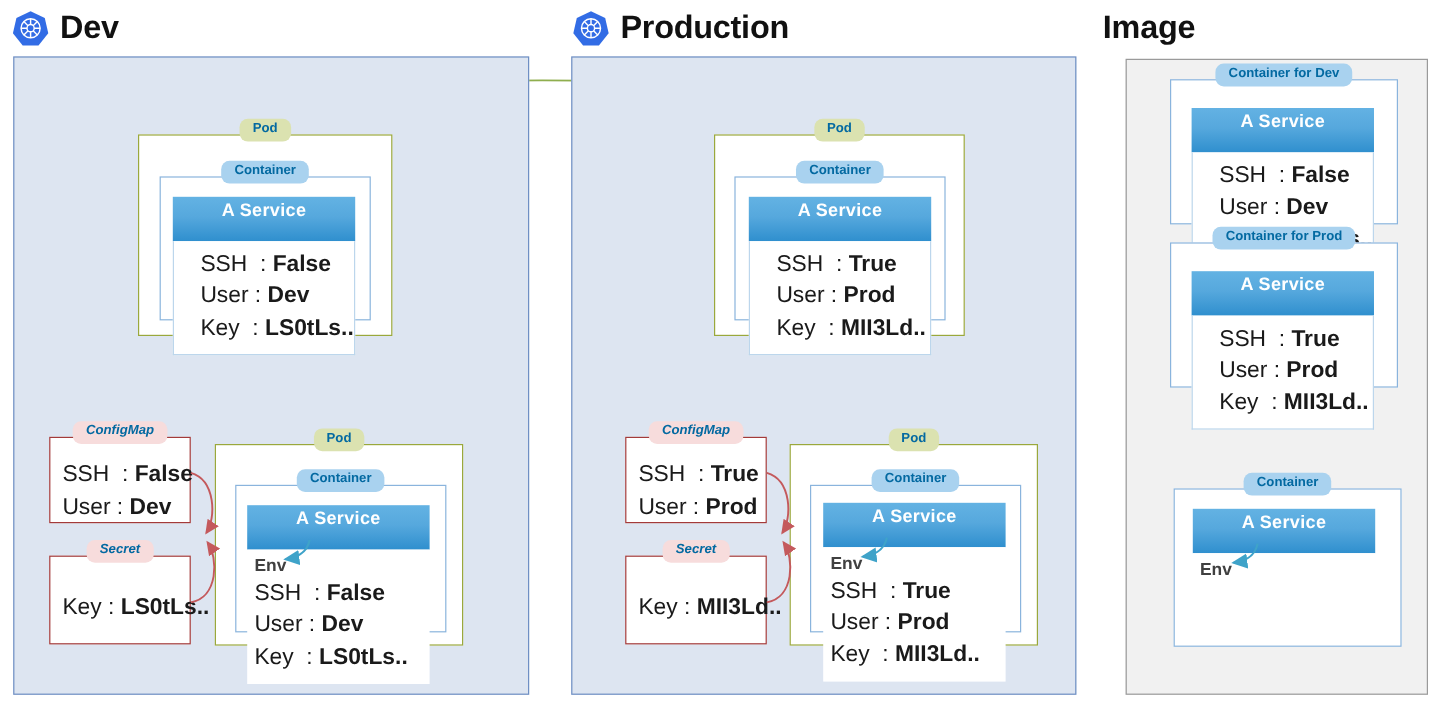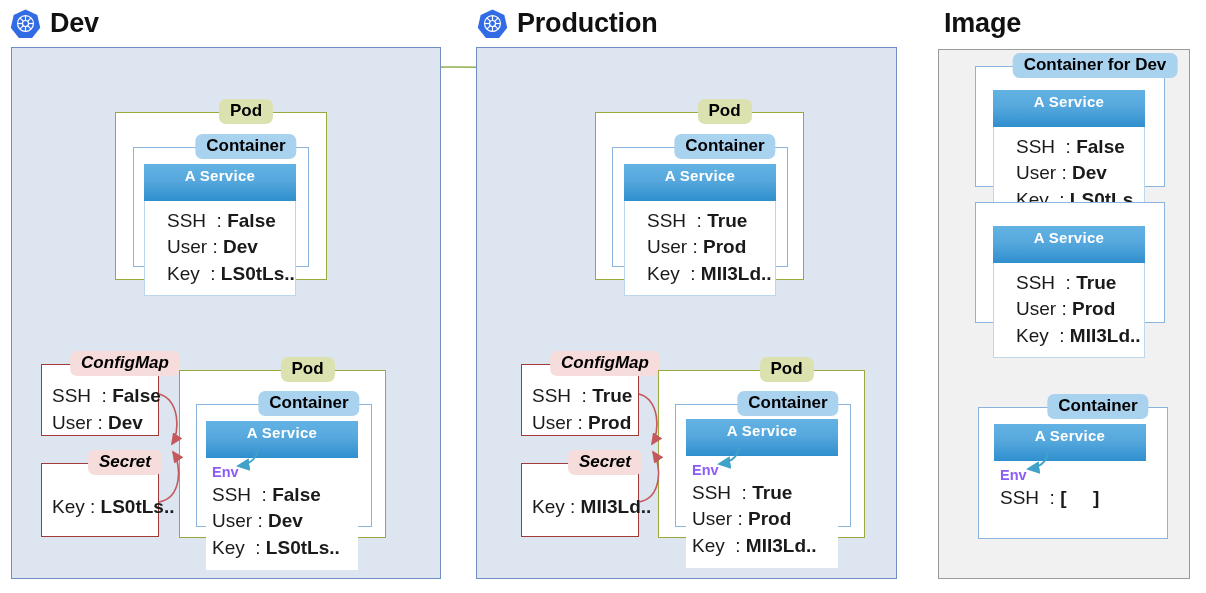--- a/index.html
+++ b/index.html
@@ -46,26 +46,25 @@
   .nbox.redbox > .nbox-frame { border-color: #a33a3a; background: #ffffff; }
   .nbox.plain > .nbox-frame { border-color: #8ab4dd; background: #ffffff; }
 
   .nlabel {
     position: absolute;
     top: -13px;
     left: 50%;
     transform: translateX(-50%);
     padding: 3px 11px 4px 11px;
     border-radius: 7px;
-    font-size: 17px;
+    font-size: 11px;
     font-weight: bold;
-    color: #000000;
+    color: #0369a1;
     white-space: nowrap;
     line-height: 1.05;
-    margin-left: 25px;
   }
   .nlabel.pod-lbl { background: #dbe2b0; }
   .nlabel.cont-lbl { background: #a9d2ef; }
   .nlabel.red-lbl { background: #f7dcdc; font-style: italic; }
 
   
   .svc { position: absolute; }
   .svc-head {
     background: linear-gradient(180deg, #63b2e3 0%, #56a8dd 45%, #2f8fce 100%);
     color: #ffffff;
@@ -87,21 +86,21 @@
   .kv {
     font-size: 19px;
     color: #1a1a1a;
     line-height: 1.40;
     white-space: pre;
   }
   .kv b { font-weight: bold; }
   .env-word {
     font-size: 14.5px;
     font-weight: bold;
-    color: #8b5cf6;
+    color: #404040;
     line-height: 1.40;
   }
 
   
   .info-rows { position: absolute; }
 
   
   svg.overlay {
     position: absolute; left: 0; top: 0;
     width: 1206px; height: 593px;
@@ -266,60 +265,60 @@
 <div class="svc" style="left:686px; top:419px; width:152px;">
   <div class="svc-head">A Service</div>
   <div class="svc-body noborder">
     <div class="env-word">Env</div>
     <div class="kv"><span>SSH  :</span> <b>True</b></div>
     <div class="kv"><span>User :</span> <b>Prod</b></div>
     <div class="kv"><span>Key  :</span> <b>MII3Ld..</b></div>
   </div>
 </div>
 
-<div class="panel-head" style="left:944px; top:8px;">
+<div class="panel-head" style="left:919px; top:8px;">
   <span class="panel-title">Image</span>
 </div>
 
 <div class="img-panel" style="left:938px; top:49px; width:252px; height:530px;"></div>
 
 <div class="nbox plain" style="left:975px; top:66px; width:190px; height:121px;">
   <div class="nbox-frame"></div>
   <div class="nlabel cont-lbl">Container for Dev</div>
 </div>
 <div class="svc" style="left:993px; top:90px; width:152px;">
   <div class="svc-head">A Service</div>
   <div class="svc-body">
     <div class="kv"><span>SSH  :</span> <b>False</b></div>
     <div class="kv"><span>User :</span> <b>Dev</b></div>
     <div class="kv"><span>Key  :</span> <b>LS0tLs..</b></div>
   </div>
 </div>
 
 <div class="nbox plain" style="left:975px; top:202px; width:190px; height:121px;">
   <div class="nbox-frame"></div>
+  <div class="nlabel cont-lbl">Container for Prod</div>
 </div>
 <div class="svc" style="left:993px; top:226px; width:152px;">
   <div class="svc-head">A Service</div>
   <div class="svc-body">
     <div class="kv"><span>SSH  :</span> <b>True</b></div>
     <div class="kv"><span>User :</span> <b>Prod</b></div>
     <div class="kv"><span>Key  :</span> <b>MII3Ld..</b></div>
   </div>
 </div>
 
 <div class="nbox plain" style="left:978px; top:407px; width:190px; height:132px;">
   <div class="nbox-frame"></div>
   <div class="nlabel cont-lbl">Container</div>
 </div>
 <div class="svc" style="left:994px; top:424px; width:152px;">
   <div class="svc-head">A Service</div>
   <div class="svc-body noborder">
     <div class="env-word">Env</div>
-    <div class="kv"><span>SSH  :</span> <b>[     ]</b></div>
   </div>
 </div>
 
 <svg class="overlay" viewBox="0 0 1206 593">
 
   <path d="M 159,394 C 180,400 180,432 172,444" fill="none" stroke="#c4595c" stroke-width="1.6" marker-end="url(#red)"></path>
 
   <path d="M 159,502 C 182,498 182,465 173,452" fill="none" stroke="#c4595c" stroke-width="1.6" marker-end="url(#red)"></path>
 
   <path d="M 258,450 C 256,461 246,465 238,466" fill="none" stroke="#3fa3c9" stroke-width="1.8" marker-end="url(#teal)"></path>

